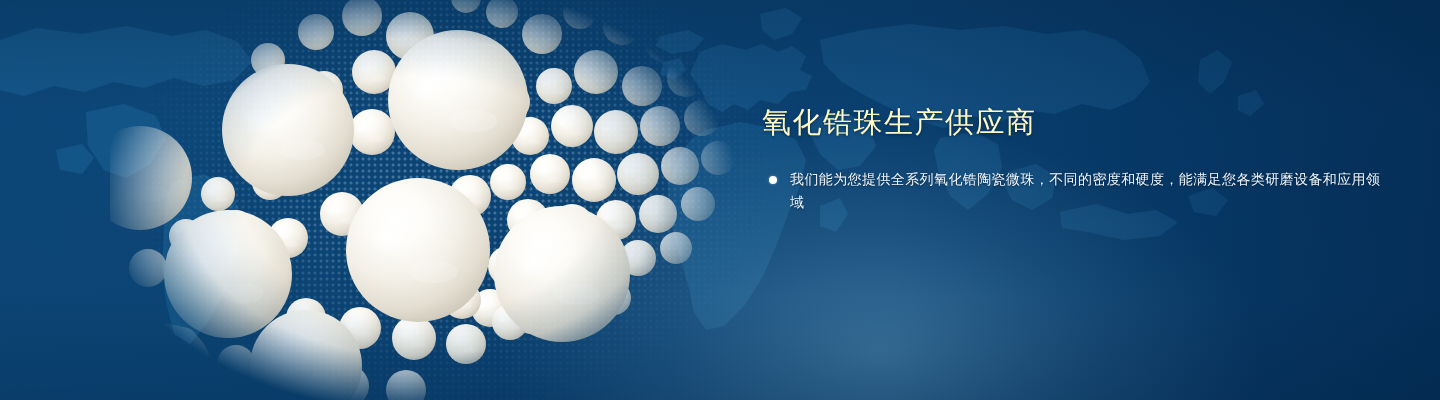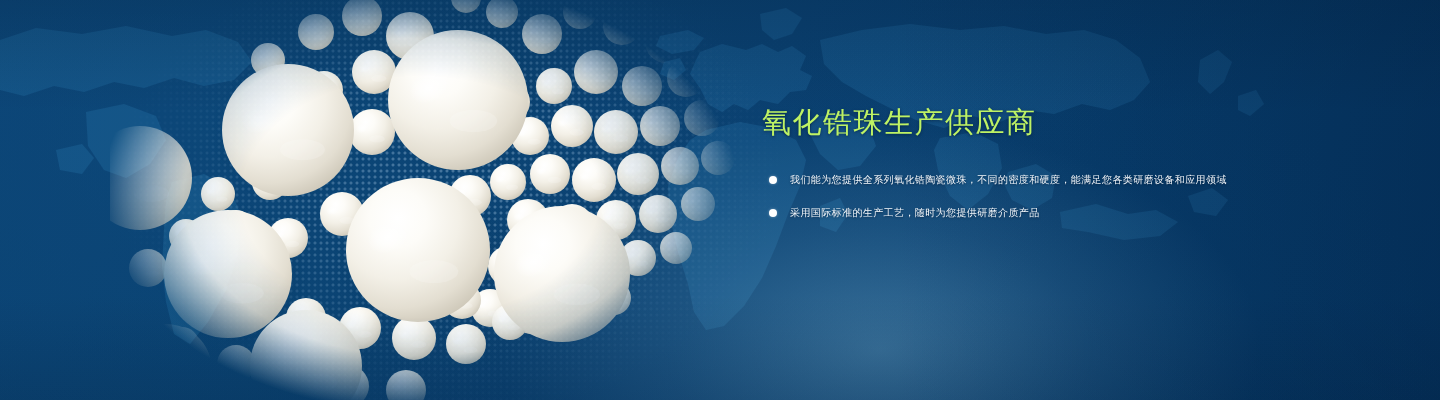--- a/index.html
+++ b/index.html
@@ -61,38 +61,38 @@
   }
   .beads svg{ width:100%; height:100%; display:block; overflow:visible; }
 
   
   .content{
     position:absolute;
     left:762px; top:105px;
     width:620px;
   }
   .banner-title{
-    color:#bef264;
+    color:#fef9c3;
     font-size:29px;
     font-weight:400;
     letter-spacing:1.5px;
     line-height:1.2;
     text-shadow:0 1px 3px rgba(0,20,45,0.55);
     white-space:nowrap;
   }
   .bullets{
     margin-top:28px;
     list-style:none;
   }
   .bullet{
     position:relative;
     padding-left:28px;
     margin-bottom:10px;
     color:#f2f6fa;
-    font-size:10px;
+    font-size:14px;
     line-height:23px;
     letter-spacing:0.4px;
     text-shadow:0 1px 2px rgba(0,18,40,0.50);
   }
   .bullet:last-child{ margin-bottom:0; }
   .bullet-dot{
     position:absolute;
     left:7px; top:8px;
     width:8px; height:8px;
     border-radius:50%;
@@ -275,20 +275,16 @@
   </div>
 
   <div class="content">
     <h1 class="banner-title">氧化锆珠生产供应商</h1>
 
     <ul class="bullets">
       <li class="bullet">
         <span class="bullet-dot"></span>
         <span class="bullet-text">我们能为您提供全系列氧化锆陶瓷微珠，不同的密度和硬度，能满足您各类研磨设备和应用领域</span>
       </li>
-      <li class="bullet">
-        <span class="bullet-dot"></span>
-        <span class="bullet-text">采用国际标准的生产工艺，随时为您提供研磨介质产品</span>
-      </li>
     </ul>
   </div>
 
 </div>
 
 </body></html>

